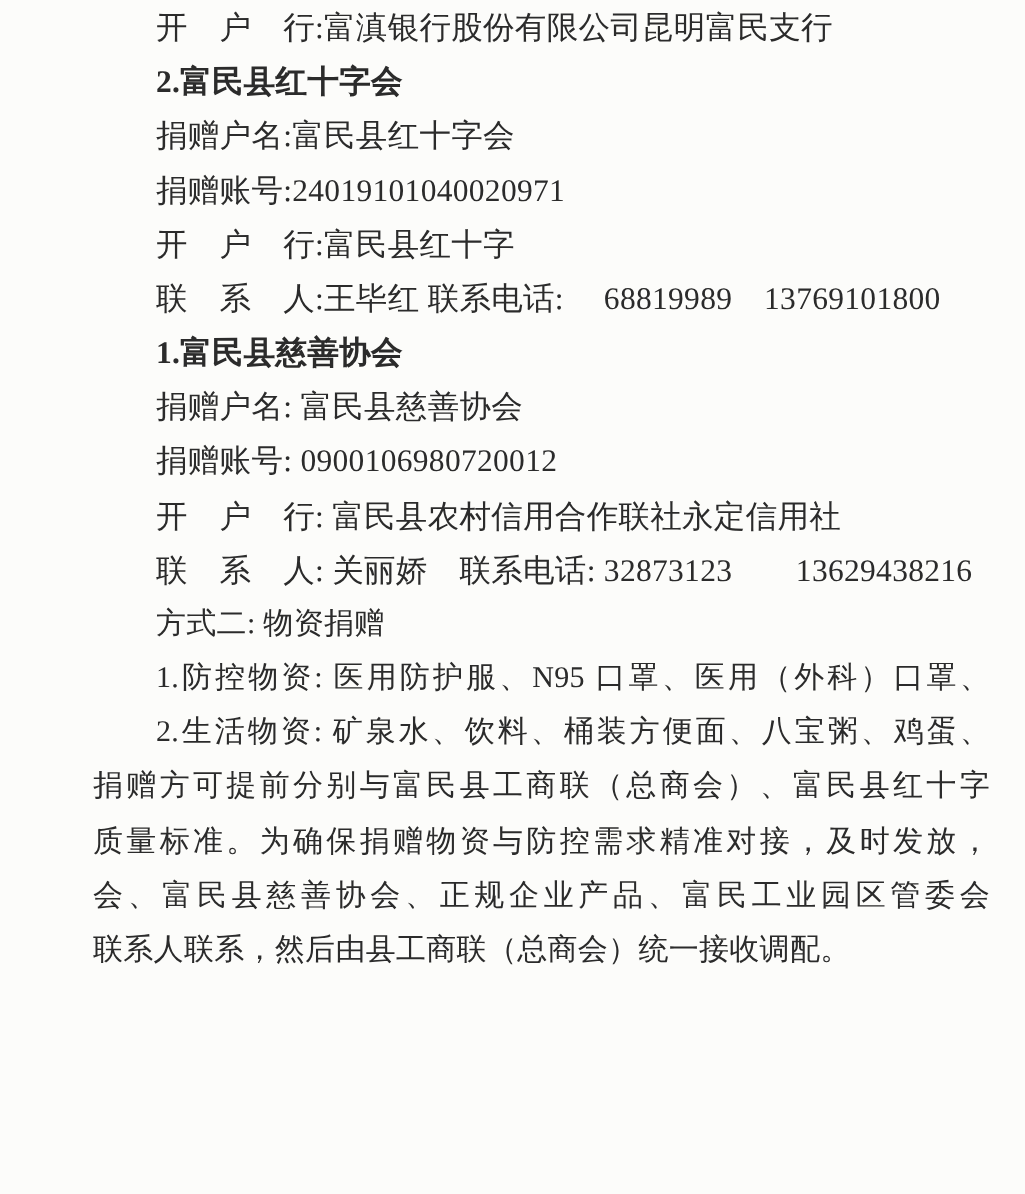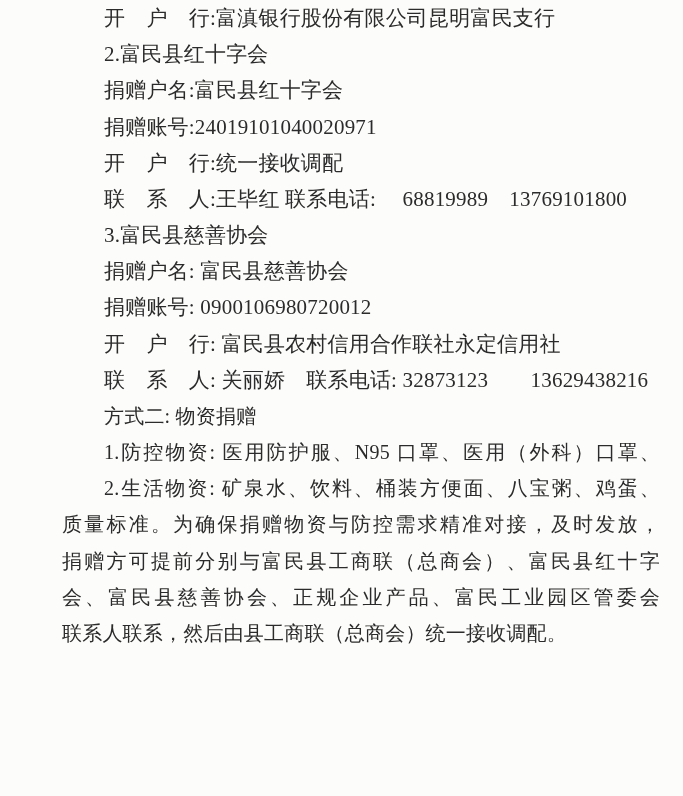--- a/index.html
+++ b/index.html
@@ -25,46 +25,46 @@
   .ln {
     box-sizing: border-box;
     width: 100%;
     height: 36.18px;
     line-height: 36.18px;
     font-size: 21px;
     white-space: pre;
     letter-spacing: 0.2px;
   }
   .ind { padding-left: 42px; }
-  .b { font-weight: normal; }
+  .b { font-weight: bold; }
   .body { font-size: 20px; }
   .fill {
     white-space: normal;
     text-align: justify;
     text-align-last: justify;
     text-justify: inter-character;
   }
 </style>
 </head>
 <body>
 
 <div class="page">
   <div class="content">
     <div class="ln ind">开　户　行:富滇银行股份有限公司昆明富民支行</div>
     <div class="ln ind b">2.富民县红十字会</div>
     <div class="ln ind">捐赠户名:富民县红十字会</div>
     <div class="ln ind">捐赠账号:24019101040020971</div>
-    <div class="ln ind">开　户　行:统一接收调配</div>
+    <div class="ln ind">开　户　行:富民县红十字</div>
     <div class="ln ind">联　系　人:王毕红 联系电话:　 68819989　13769101800</div>
-    <div class="ln ind b">3.富民县慈善协会</div>
+    <div class="ln ind b">1.富民县慈善协会</div>
     <div class="ln ind">捐赠户名: 富民县慈善协会</div>
     <div class="ln ind">捐赠账号: 0900106980720012</div>
     <div class="ln ind">开　户　行: 富民县农村信用合作联社永定信用社</div>
     <div class="ln ind">联　系　人: 关丽娇　联系电话: 32873123　　13629438216</div>
     <div class="ln ind body">方式二: 物资捐赠</div>
     <div class="ln ind body fill">1.防控物资: 医用防护服、N95 口罩、医用（外科）口罩、</div>
     <div class="ln ind body fill">2.生活物资: 矿泉水、饮料、桶装方便面、八宝粥、鸡蛋、</div>
+    <div class="ln body fill">捐赠方可提前分别与富民县工商联（总商会）、富民县红十字</div>
     <div class="ln body fill">质量标准。为确保捐赠物资与防控需求精准对接，及时发放，</div>
-    <div class="ln body fill">捐赠方可提前分别与富民县工商联（总商会）、富民县红十字</div>
     <div class="ln body fill">会、富民县慈善协会、正规企业产品、富民工业园区管委会</div>
     <div class="ln body">联系人联系，然后由县工商联（总商会）统一接收调配。</div>
   </div>
 </div>
 
 </body></html>

